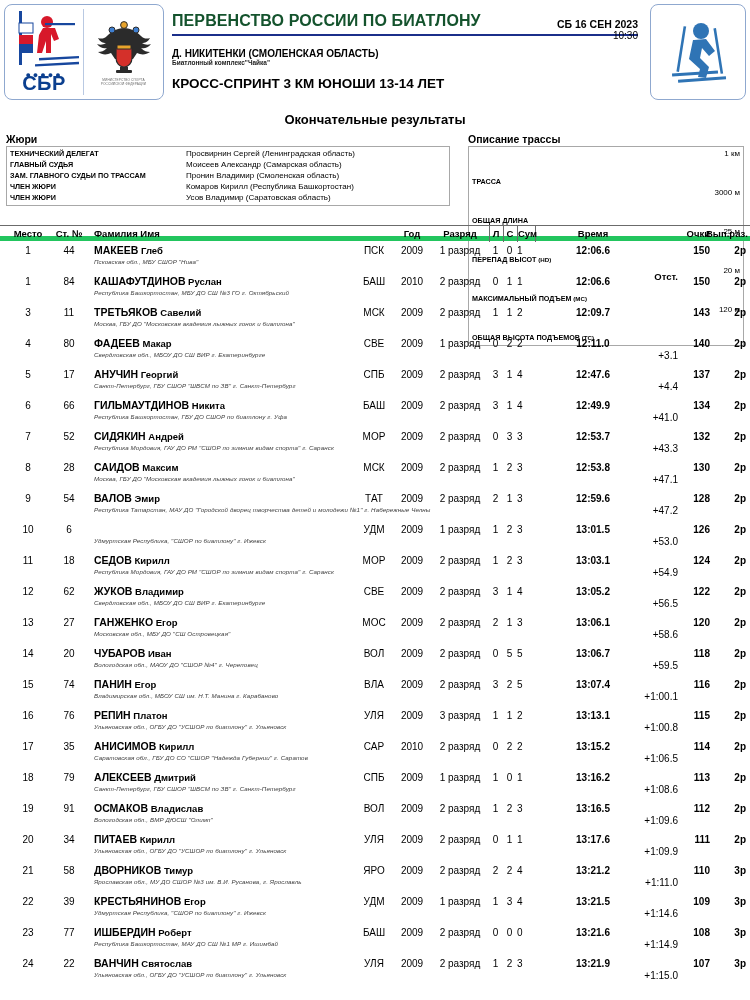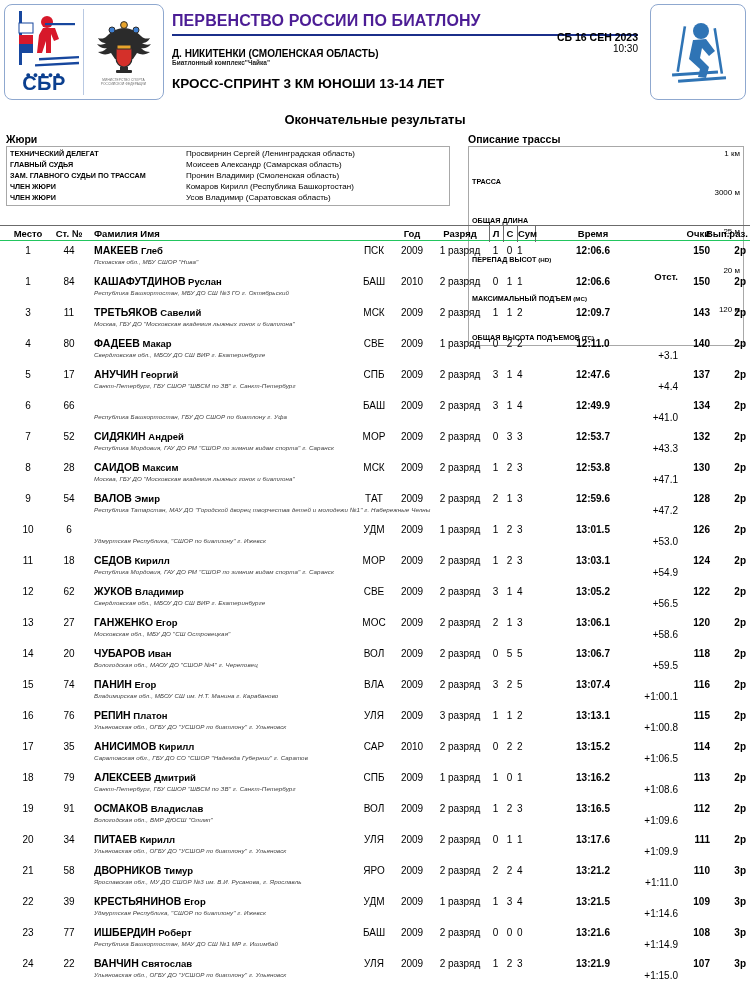--- a/index.html
+++ b/index.html
@@ -35,27 +35,27 @@
     color: #0b3f8f; letter-spacing: .5px; font-family: "Liberation Sans", sans-serif;
   }
   .sbr-dots { position: absolute; bottom: 21px; left: 0; width: 78px; text-align: center;
               font-size: 9px; color: #0b3f8f; letter-spacing: 2px; line-height: 6px;}
 
   .min-caption { font-size: 3.2px; color: #6a6a6a; text-align: center; line-height: 4.4px;
                  margin-top: 2px; letter-spacing: .1px; }
 
   .title-main {
     position: absolute; left: 172px; top: 12px;
-    font-size: 16px; font-weight: bold; color: #4c1d95;
+    font-size: 16px; font-weight: bold; color: #14532d;
     letter-spacing: .1px;
   }
   .title-rule { position: absolute; left: 172px; top: 34px; width: 466px; height: 2px; background:#1b2f8a; }
 
   .date-block {
-    position: absolute; right: 112px; top: 31px;
+    position: absolute; right: 112px; top: 18px;
     text-align: right; font-size: 10.5px; font-weight: bold; color: #000;
     line-height: 12px;
   }
   .date-time { font-weight: normal; font-size: 10px; }
 
   .venue { position: absolute; left: 172px; top: 48px; font-size: 10px; font-weight: bold; }
   .venue-sub { position: absolute; left: 172px; top: 59px; font-size: 6.5px; font-weight: bold; color:#222; }
   .race-name { position: absolute; left: 172px; top: 76px; font-size: 13.5px; font-weight: bold; }
 
   .logo-right {
@@ -81,21 +81,21 @@
   .jury-k { width: 176px; }
   .jury-v { font-weight: normal; font-size: 8px; }
   .course-k { flex: 1; margin-top: 28px; }
   .course-v { text-align: right; font-weight: normal; font-size: 8px; }
   .paren { font-size: 6.2px; }
 
   
   .tbl { position: relative; margin-top: 6px; }
   .thead {
     position: relative; height: 16px;
-    border-top: 1px solid #6b6b6b; border-bottom: 1px solid #22c55e;
+    border-top: 1px solid #6b6b6b; border-bottom: 5px solid #22c55e;
     font-size: 9.5px; font-weight: bold;
   }
   .thead .cell, .row .cell { position: absolute; }
 
   
   .c-place  { left: 4px;   width: 48px;  text-align: center; }
   .c-bib    { left: 52px;  width: 34px;  text-align: center; }
   .c-name   { left: 94px;  width: 260px; text-align: left; }
   .c-reg    { left: 356px; width: 36px;  text-align: center; }
   .c-year   { left: 396px; width: 32px;  text-align: center; }
@@ -352,20 +352,21 @@
           <div class="cell c-sum">4</div>
           <div class="cell c-time">12:47.6</div>
           <div class="cell c-beh">+41.0</div>
           <div class="cell c-pts">137</div>
           <div class="cell c-cat">2р</div>
           <div class="club">Санкт-Петербург, ГБУ СШОР "ШВСМ по ЗВ" г. Санкт-Петербург</div>
         </div>
         <div class="row">
           <div class="cell c-place">6</div>
           <div class="cell c-bib">66</div>
+          <div class="cell c-name"><span>ГИЛЬМАУТДИНОВ</span><span class="given"> Никита</span></div>
           <div class="cell c-reg">БАШ</div>
           <div class="cell c-year">2009</div>
           <div class="cell c-rank">2 разряд</div>
           <div class="cell c-l">3</div>
           <div class="cell c-s">1</div>
           <div class="cell c-sum">4</div>
           <div class="cell c-time">12:49.9</div>
           <div class="cell c-beh">+43.3</div>
           <div class="cell c-pts">134</div>
           <div class="cell c-cat">2р</div>

